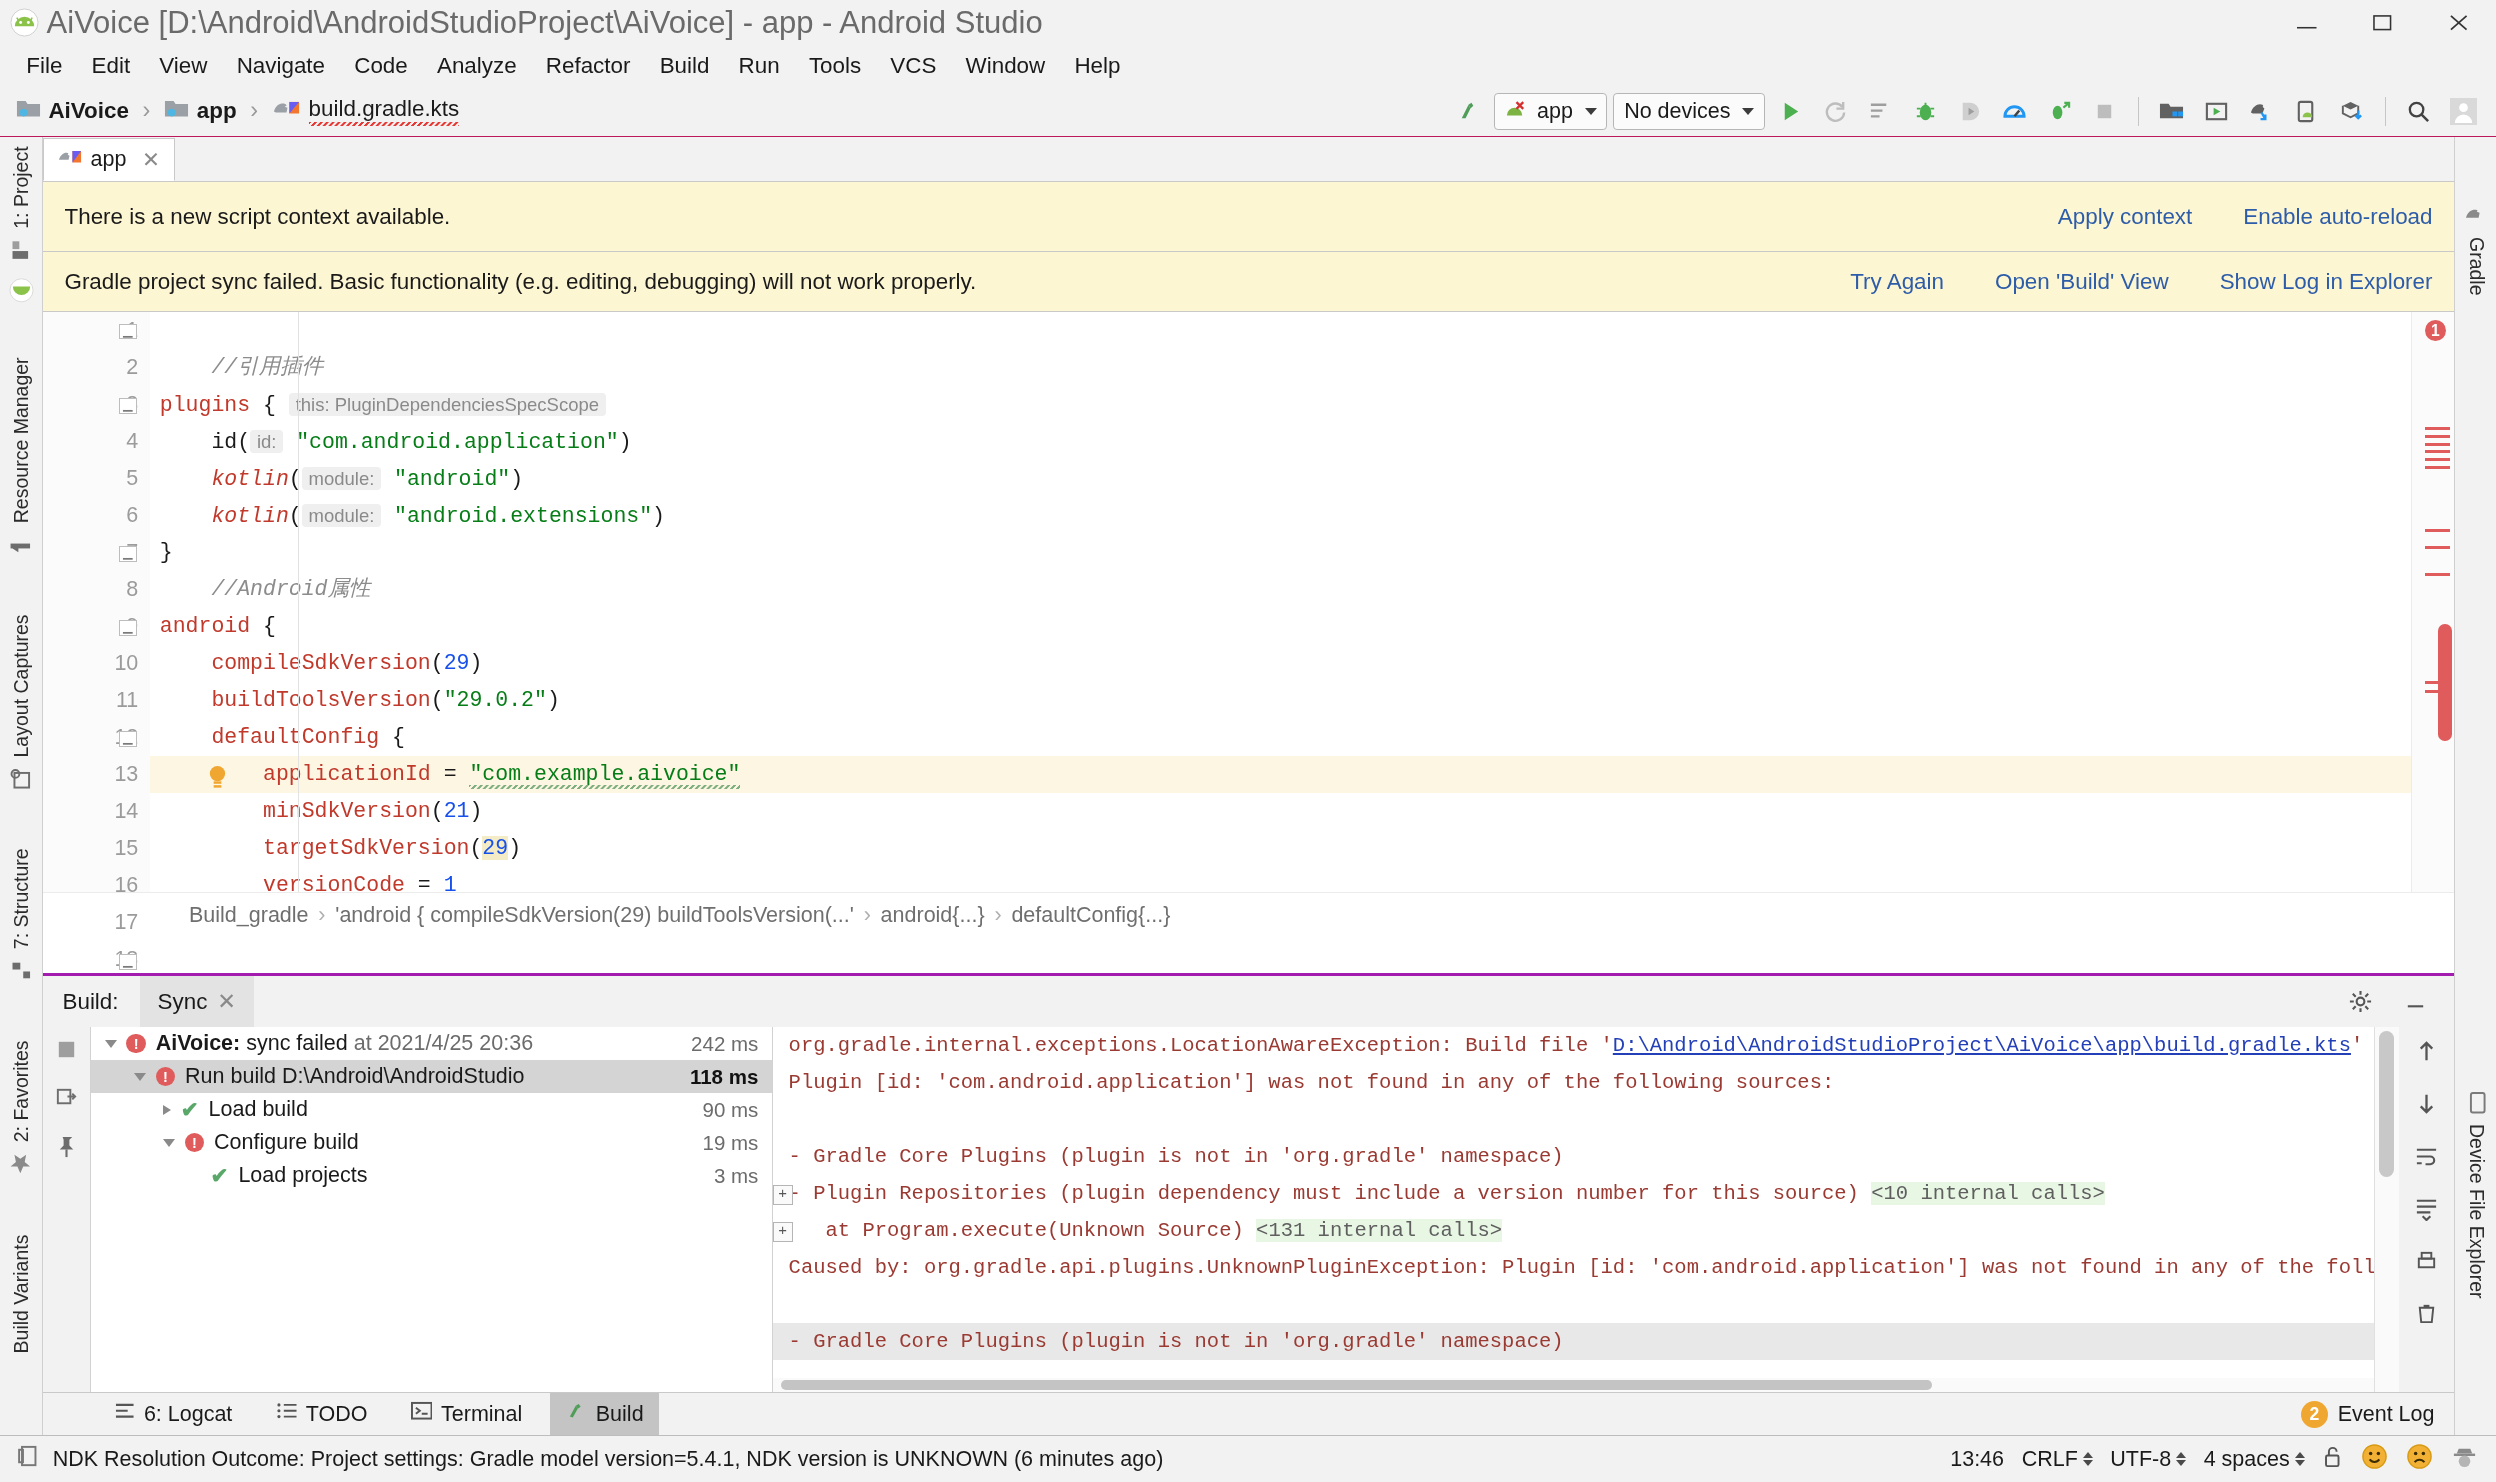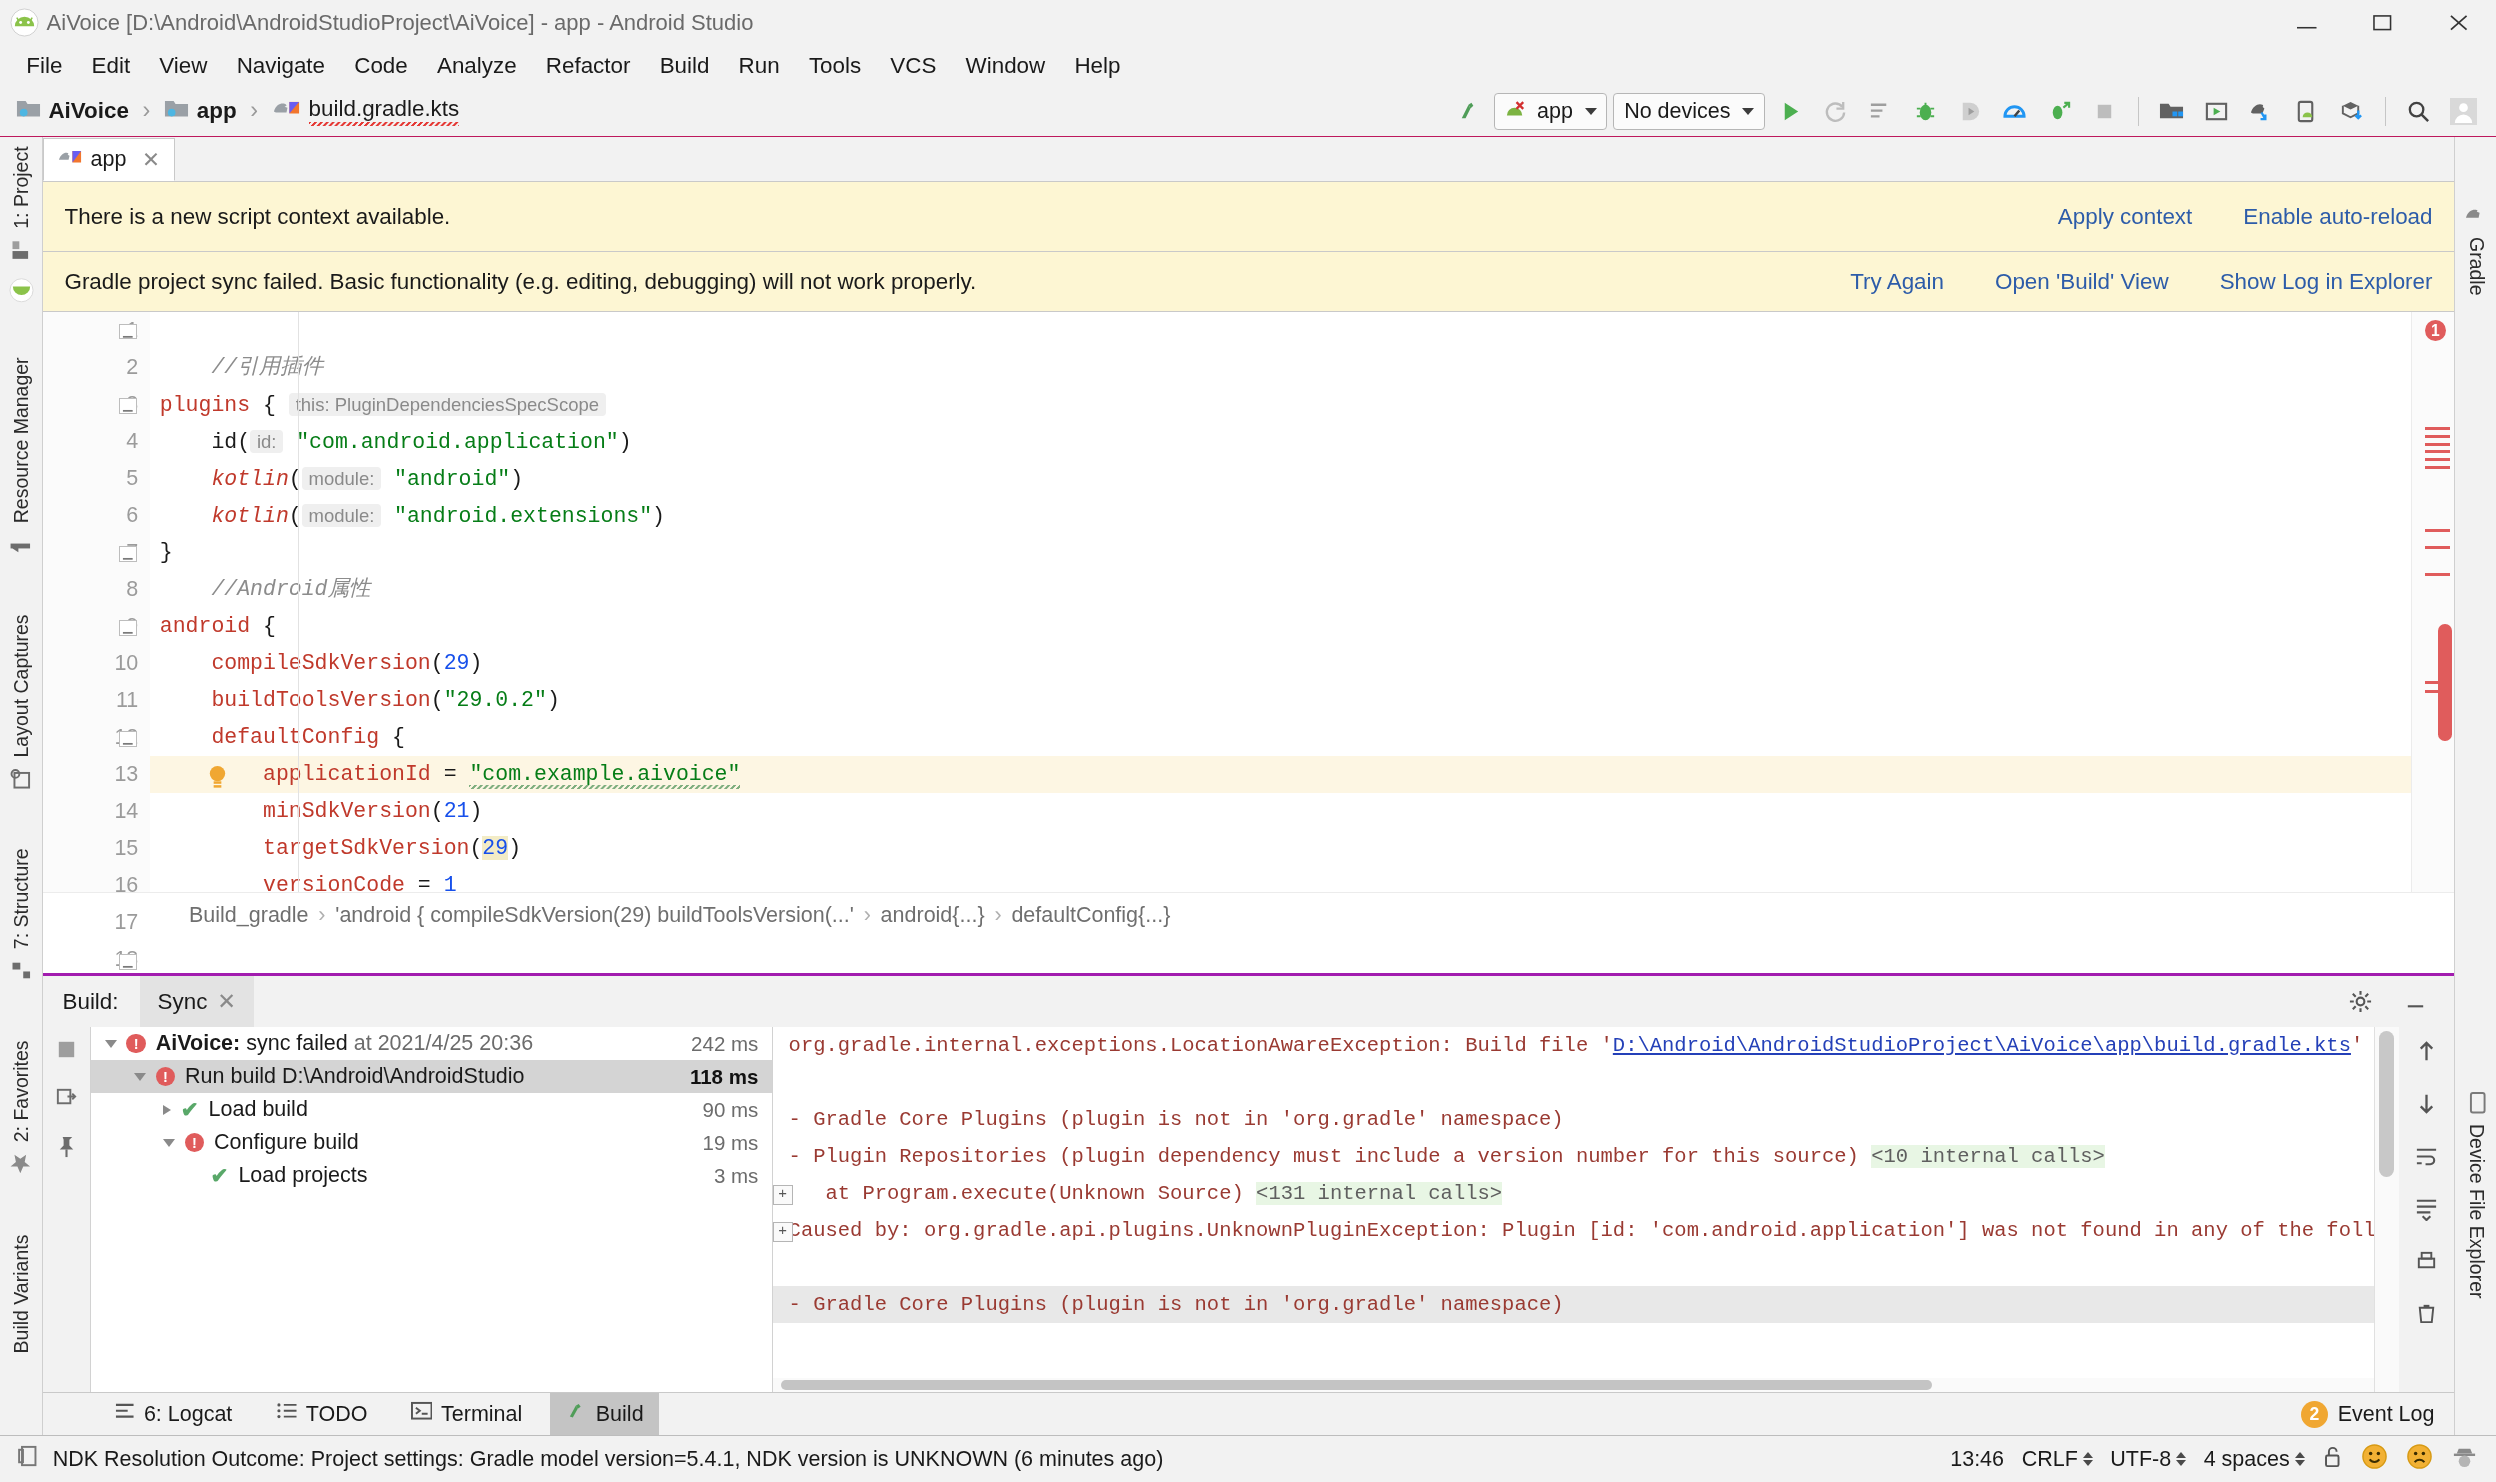--- a/index.html
+++ b/index.html
@@ -9,21 +9,21 @@
     font-size: 21.5px;
     background:#f2f2f2;
     color:#1a1a1a;
     -webkit-font-smoothing: antialiased;
   }
   .app { width:2497px; height:1482px; display:flex; flex-direction:column; background:#f2f2f2; }
 
   
   .titlebar { height:45px; display:flex; align-items:center; background:#f2f2f2; padding-left:9.8px; flex:none; }
   .titlebar .tb-icon { width:29px; height:29px; margin-right:7.8px; flex:none; }
-  .titlebar .tb-text { font-size:22px; color:#6a6a6a; white-space:nowrap; }
+  .titlebar .tb-text { font-size:31px; color:#6a6a6a; white-space:nowrap; }
   .win-btns { margin-left:auto; display:flex; height:45px; }
   .win-btn { width:76px; height:45px; display:flex; align-items:center; justify-content:center; }
   .win-btn svg { display:block; }
 
   
   .menubar { height:41px; display:flex; align-items:center; padding-left:11.7px; gap:0px; flex:none; background:#f2f2f2;}
   .menubar .mi { padding:3.9px 14.6px; font-size:22.4px; color:#1a1a1a; white-space:nowrap; }
 
   
   .navbar { height:51px; display:flex; align-items:center; background:#f2f2f2; padding-left:15.6px; border-bottom:1px solid #be185d; flex:none;}
@@ -596,20 +596,21 @@
               </div>
             </div>
           <div class="console" id="console">
             <div class="cscroll">
               <div class="thumb" style="top:3.9px; height:146px;"></div>
             </div>
             <div class="hscroll">
               <div class="thumb" style="left:7.8px; width:1151px;"></div>
             </div>
           <div class="crow"><span>org.gradle.internal.exceptions.LocationAwareException: Build file '</span><span class="clink">D:\Android\AndroidStudioProject\AiVoice\app\build.gradle.kts</span><span>' line: 3</span></div>
+              <div class="crow"><span>Plugin [id: 'com.android.application'] was not found in any of the following sources:</span></div>
               <div class="crow"><span></span></div>
               <div class="crow"><span>- Gradle Core Plugins (plugin is not in 'org.gradle' namespace)</span></div>
               <span class="expander" style="left: 0px; top: 158px;">+</span>
               <div class="crow"><span>- Plugin Repositories (plugin dependency must include a version number for this source) </span><span class="chip-green">&lt;10 internal calls&gt;</span></div>
               <span class="expander" style="left: 0px; top: 195px;">+</span>
               <div class="crow"><span>   at Program.execute(Unknown Source) </span><span class="chip-green">&lt;131 internal calls&gt;</span></div>
               <div class="crow"><span>Caused by: org.gradle.api.plugins.UnknownPluginException: Plugin [id: 'com.android.application'] was not found in any of the following sou</span></div>
               <div class="crow"><span></span></div>
               <div class="crow shade"><span>- Gradle Core Plugins (plugin is not in 'org.gradle' namespace)</span></div>
             </div>

